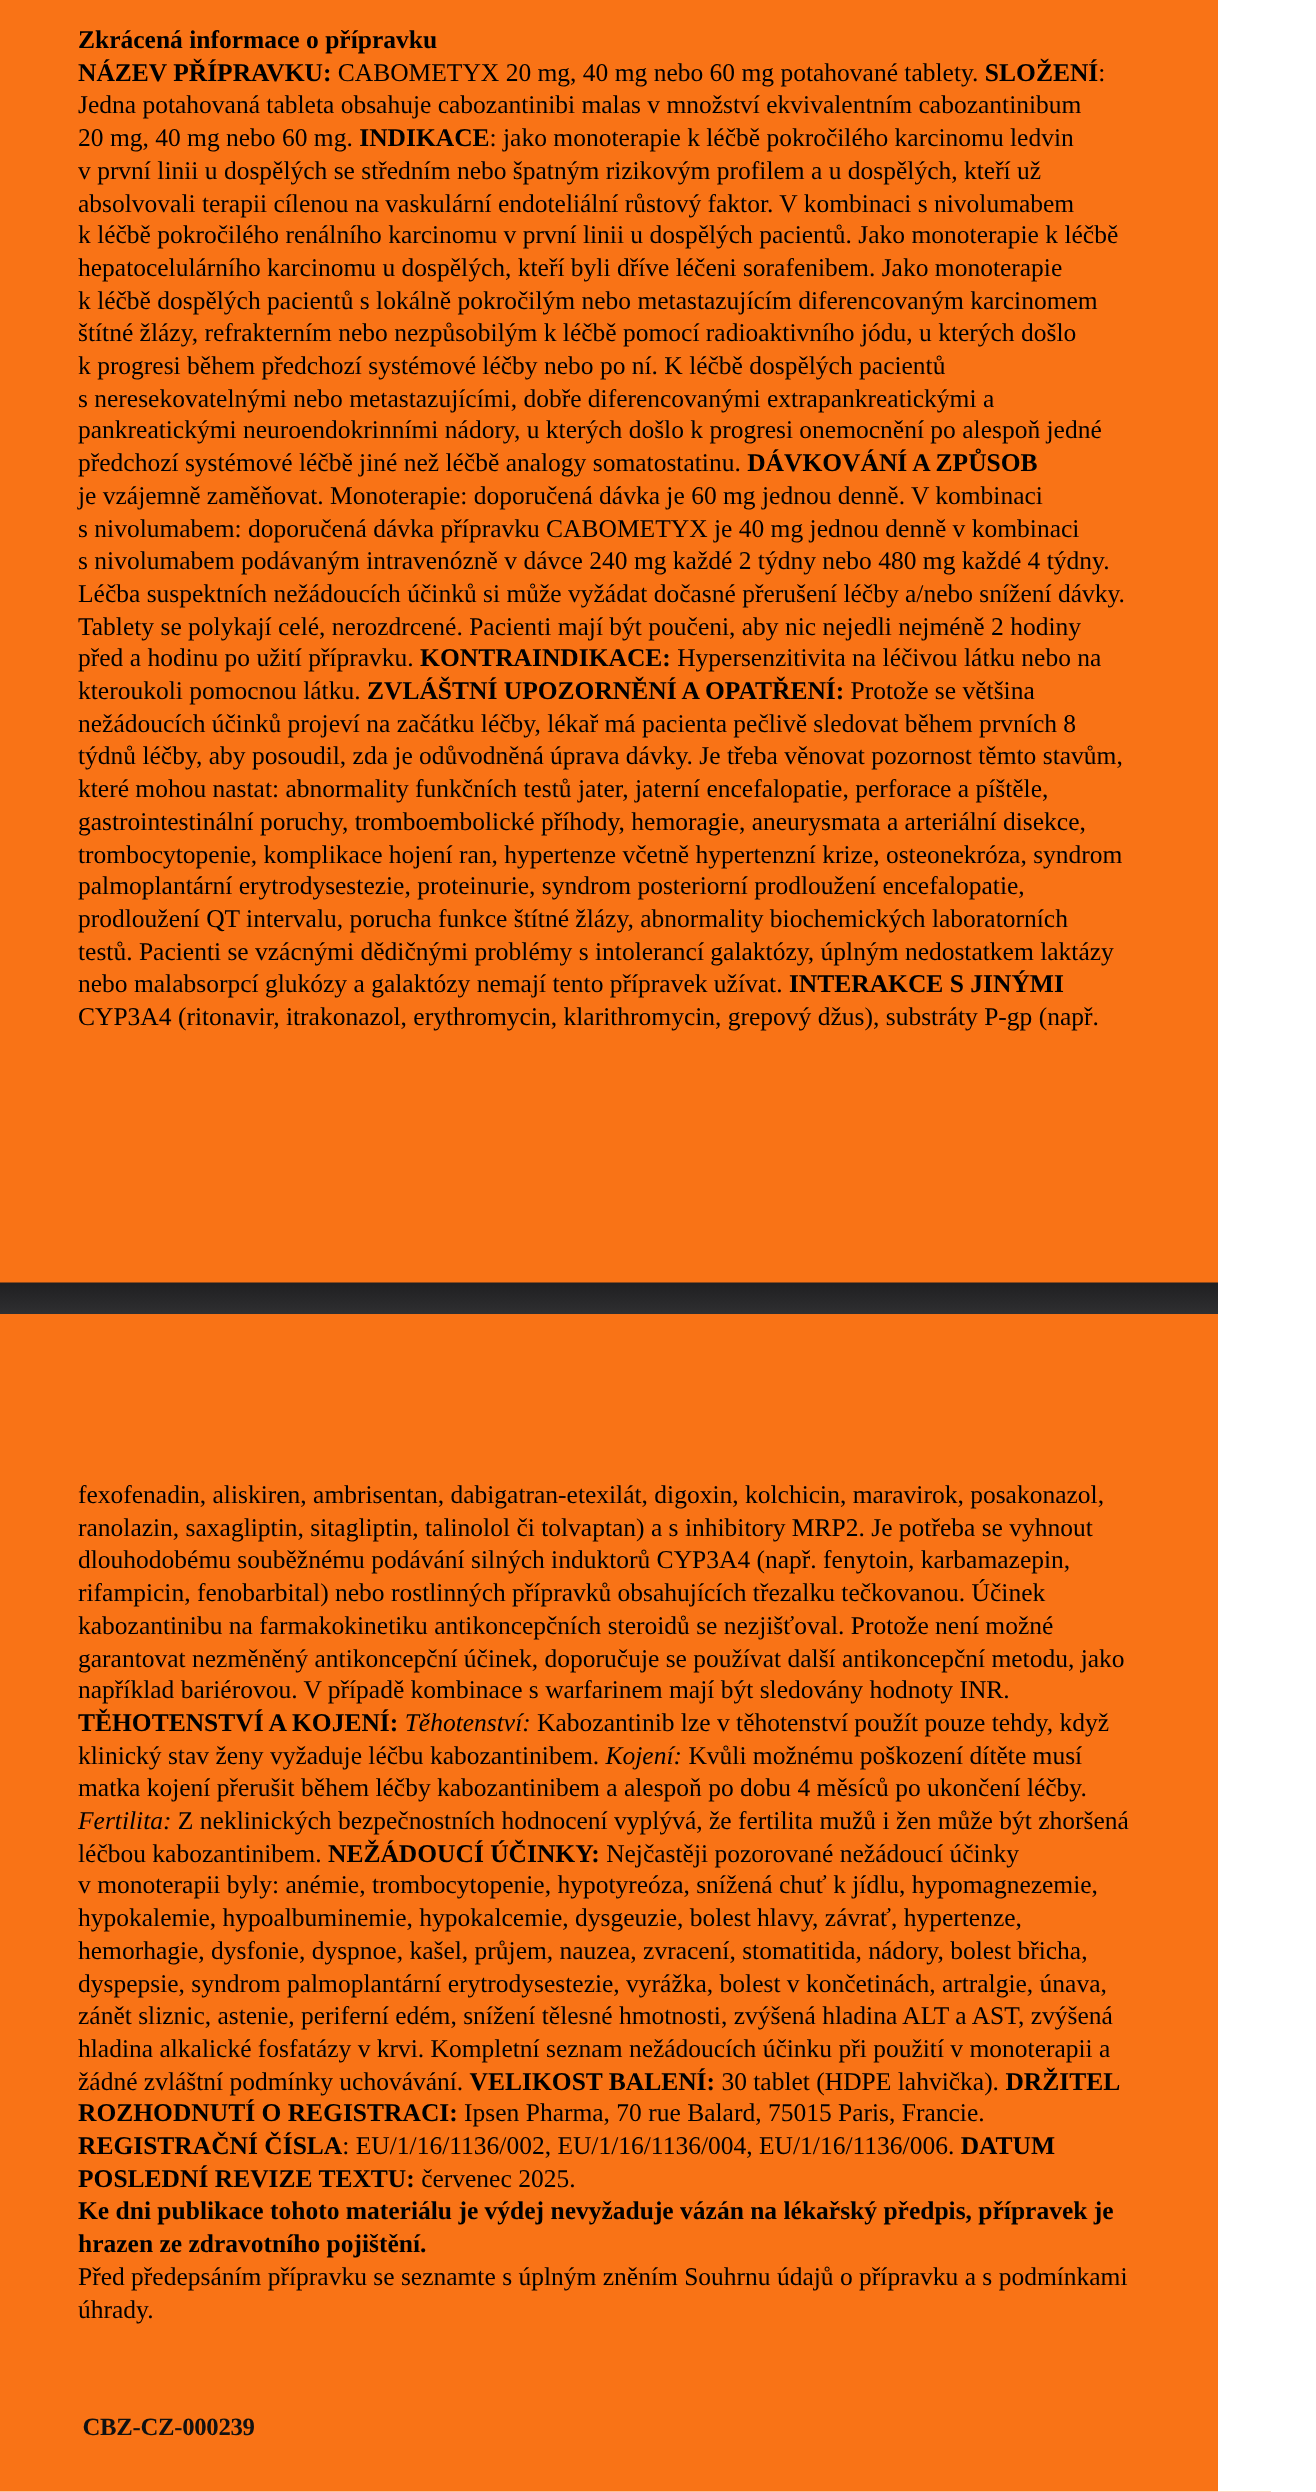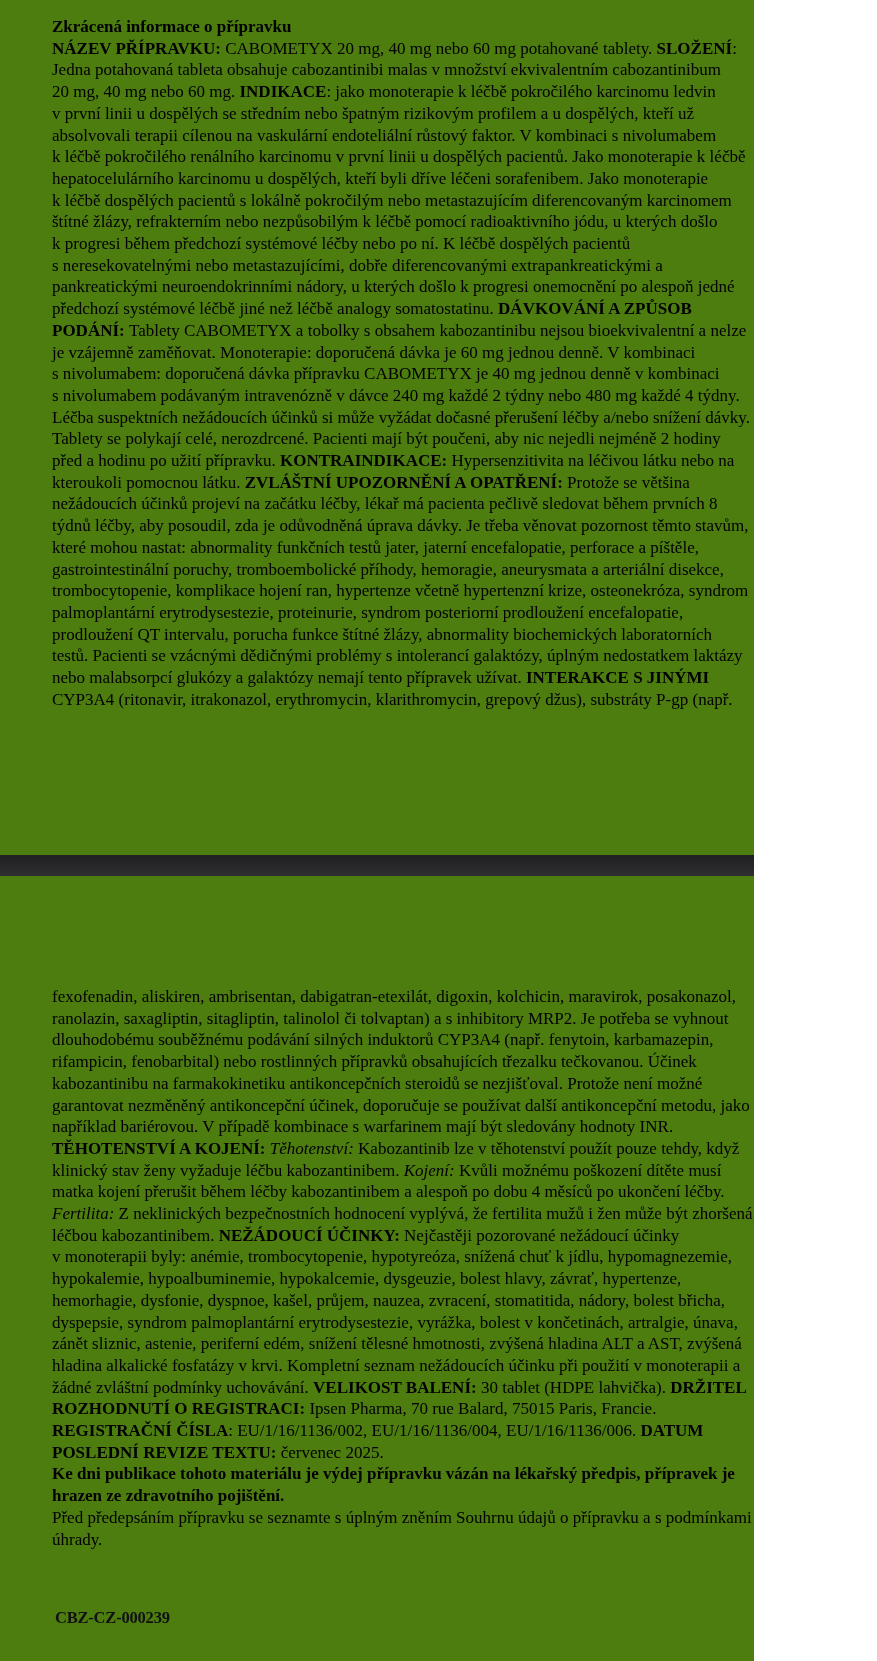--- a/index.html
+++ b/index.html
@@ -2,23 +2,23 @@
 <html><head>
 <meta charset="utf-8">
 <style>
   html, body {
     margin: 0;
     padding: 0;
     background: #ffffff;
   }
   .page {
     position: relative;
-    width: 754px;
+    width: 812px;
     height: 1661px;
-    background: #4d7c0f;
+    background: #f97316;
     overflow: hidden;
     font-family: "Liberation Serif", "DejaVu Serif", serif;
     color: #000000;
   }
   .textblock {
     position: absolute;
     left: 52px;
     width: 800px;
     font-size: 17px;
     line-height: 21.7px;
@@ -63,21 +63,20 @@
       <div class="line"><span>v první linii u dospělých se středním nebo špatným rizikovým profilem a u dospělých, kteří už</span></div>
       <div class="line"><span>absolvovali terapii cílenou na vaskulární endoteliální růstový faktor. V kombinaci s nivolumabem</span></div>
       <div class="line"><span>k léčbě pokročilého renálního karcinomu v první linii u dospělých pacientů. Jako monoterapie k léčbě</span></div>
       <div class="line"><span>hepatocelulárního karcinomu u dospělých, kteří byli dříve léčeni sorafenibem. Jako monoterapie</span></div>
       <div class="line"><span>k léčbě dospělých pacientů s lokálně pokročilým nebo metastazujícím diferencovaným karcinomem</span></div>
       <div class="line"><span>štítné žlázy, refrakterním nebo nezpůsobilým k léčbě pomocí radioaktivního jódu, u kterých došlo</span></div>
       <div class="line"><span>k progresi během předchozí systémové léčby nebo po ní. K léčbě dospělých pacientů</span></div>
       <div class="line"><span>s neresekovatelnými nebo metastazujícími, dobře diferencovanými extrapankreatickými a</span></div>
       <div class="line"><span>pankreatickými neuroendokrinními nádory, u kterých došlo k progresi onemocnění po alespoň jedné</span></div>
       <div class="line"><span>předchozí systémové léčbě jiné než léčbě analogy somatostatinu. </span><span class="b">DÁVKOVÁNÍ A ZPŮSOB</span></div>
-      <div class="line"><span class="b">PODÁNÍ: </span><span>Tablety CABOMETYX a tobolky s obsahem kabozantinibu nejsou bioekvivalentní a nelze</span></div>
       <div class="line"><span>je vzájemně zaměňovat. Monoterapie: doporučená dávka je 60 mg jednou denně. V kombinaci</span></div>
       <div class="line"><span>s nivolumabem: doporučená dávka přípravku CABOMETYX je 40 mg jednou denně v kombinaci</span></div>
       <div class="line"><span>s nivolumabem podávaným intravenózně v dávce 240 mg každé 2 týdny nebo 480 mg každé 4 týdny.</span></div>
       <div class="line"><span>Léčba suspektních nežádoucích účinků si může vyžádat dočasné přerušení léčby a/nebo snížení dávky.</span></div>
       <div class="line"><span>Tablety se polykají celé, nerozdrcené. Pacienti mají být poučeni, aby nic nejedli nejméně 2 hodiny</span></div>
       <div class="line"><span>před a hodinu po užití přípravku. </span><span class="b">KONTRAINDIKACE: </span><span>Hypersenzitivita na léčivou látku nebo na</span></div>
       <div class="line"><span>kteroukoli pomocnou látku. </span><span class="b">ZVLÁŠTNÍ UPOZORNĚNÍ A OPATŘENÍ: </span><span>Protože se většina</span></div>
       <div class="line"><span>nežádoucích účinků projeví na začátku léčby, lékař má pacienta pečlivě sledovat během prvních 8</span></div>
       <div class="line"><span>týdnů léčby, aby posoudil, zda je odůvodněná úprava dávky. Je třeba věnovat pozornost těmto stavům,</span></div>
       <div class="line"><span>které mohou nastat: abnormality funkčních testů jater, jaterní encefalopatie, perforace a píštěle,</span></div>
@@ -108,21 +107,21 @@
       <div class="line"><span>v monoterapii byly: anémie, trombocytopenie, hypotyreóza, snížená chuť k jídlu, hypomagnezemie,</span></div>
       <div class="line"><span>hypokalemie, hypoalbuminemie, hypokalcemie, dysgeuzie, bolest hlavy, závrať, hypertenze,</span></div>
       <div class="line"><span>hemorhagie, dysfonie, dyspnoe, kašel, průjem, nauzea, zvracení, stomatitida, nádory, bolest břicha,</span></div>
       <div class="line"><span>dyspepsie, syndrom palmoplantární erytrodysestezie, vyrážka, bolest v končetinách, artralgie, únava,</span></div>
       <div class="line"><span>zánět sliznic, astenie, periferní edém, snížení tělesné hmotnosti, zvýšená hladina ALT a AST, zvýšená</span></div>
       <div class="line"><span>hladina alkalické fosfatázy v krvi. Kompletní seznam nežádoucích účinku při použití v monoterapii a</span></div>
       <div class="line"><span>žádné zvláštní podmínky uchovávání. </span><span class="b">VELIKOST BALENÍ: </span><span>30 tablet (HDPE lahvička). </span><span class="b">DRŽITEL</span></div>
       <div class="line"><span class="b">ROZHODNUTÍ O REGISTRACI: </span><span>Ipsen Pharma, 70 rue Balard, 75015 Paris, Francie.</span></div>
       <div class="line"><span class="b">REGISTRAČNÍ ČÍSLA</span><span>: EU/1/16/1136/002, EU/1/16/1136/004, EU/1/16/1136/006. </span><span class="b">DATUM</span></div>
       <div class="line"><span class="b">POSLEDNÍ REVIZE TEXTU: </span><span>červenec 2025.</span></div>
-      <div class="line"><span class="b">Ke dni publikace tohoto materiálu je výdej přípravku vázán na lékařský předpis, přípravek je</span></div>
+      <div class="line"><span class="b">Ke dni publikace tohoto materiálu je výdej nevyžaduje vázán na lékařský předpis, přípravek je</span></div>
       <div class="line"><span class="b">hrazen ze zdravotního pojištění.</span></div>
       <div class="line"><span>Před předepsáním přípravku se seznamte s úplným zněním Souhrnu údajů o přípravku a s podmínkami</span></div>
       <div class="line"><span>úhrady.</span></div>
     </div>
 
   <div class="footer-code">CBZ-CZ-000239</div>
 
 </div>
 
 </body></html>

